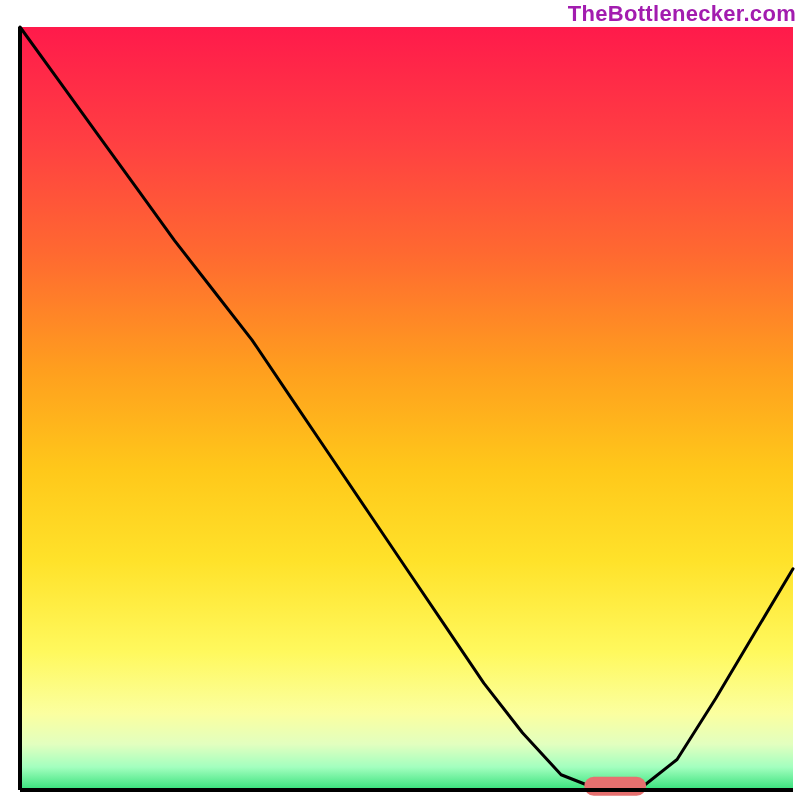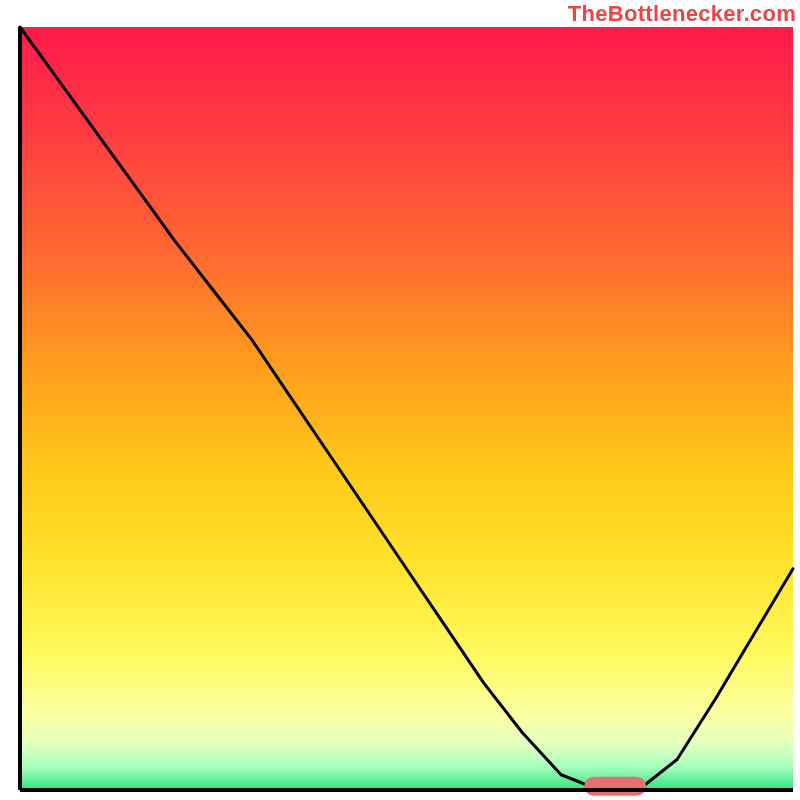--- a/index.html
+++ b/index.html
@@ -22,21 +22,21 @@
     width: 800px;
     height: 800px;
     display: block;
   }
   .watermark {
     position: absolute;
     top: 1px;
     right: 4px;
     font-size: 22px;
     font-weight: bold;
-    color: #ef4444;
+    color: #a21caf;
     letter-spacing: 0.3px;
     pointer-events: none;
     user-select: none;
   }
 </style>
 </head>
 <body>
 
 <div class="chart-container">
 

